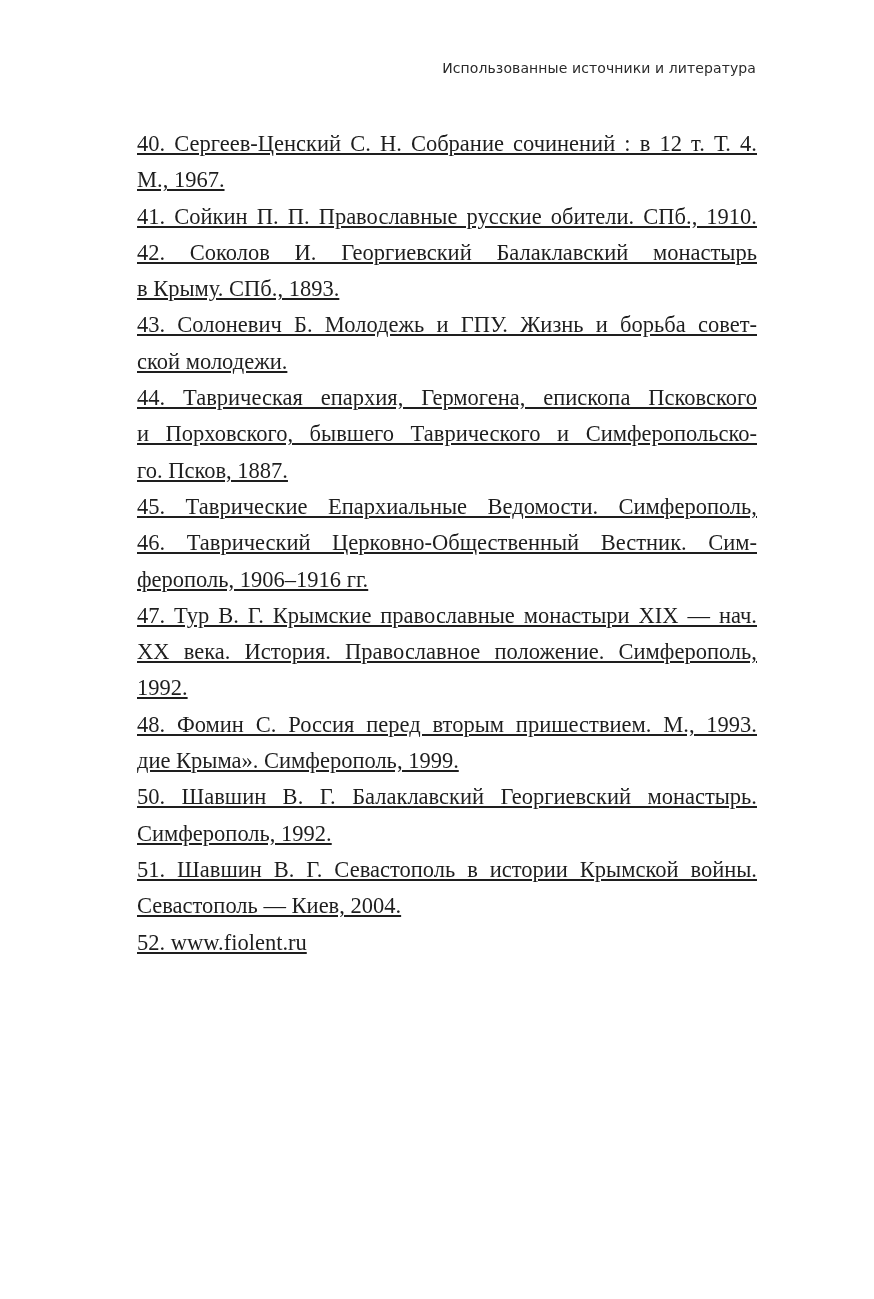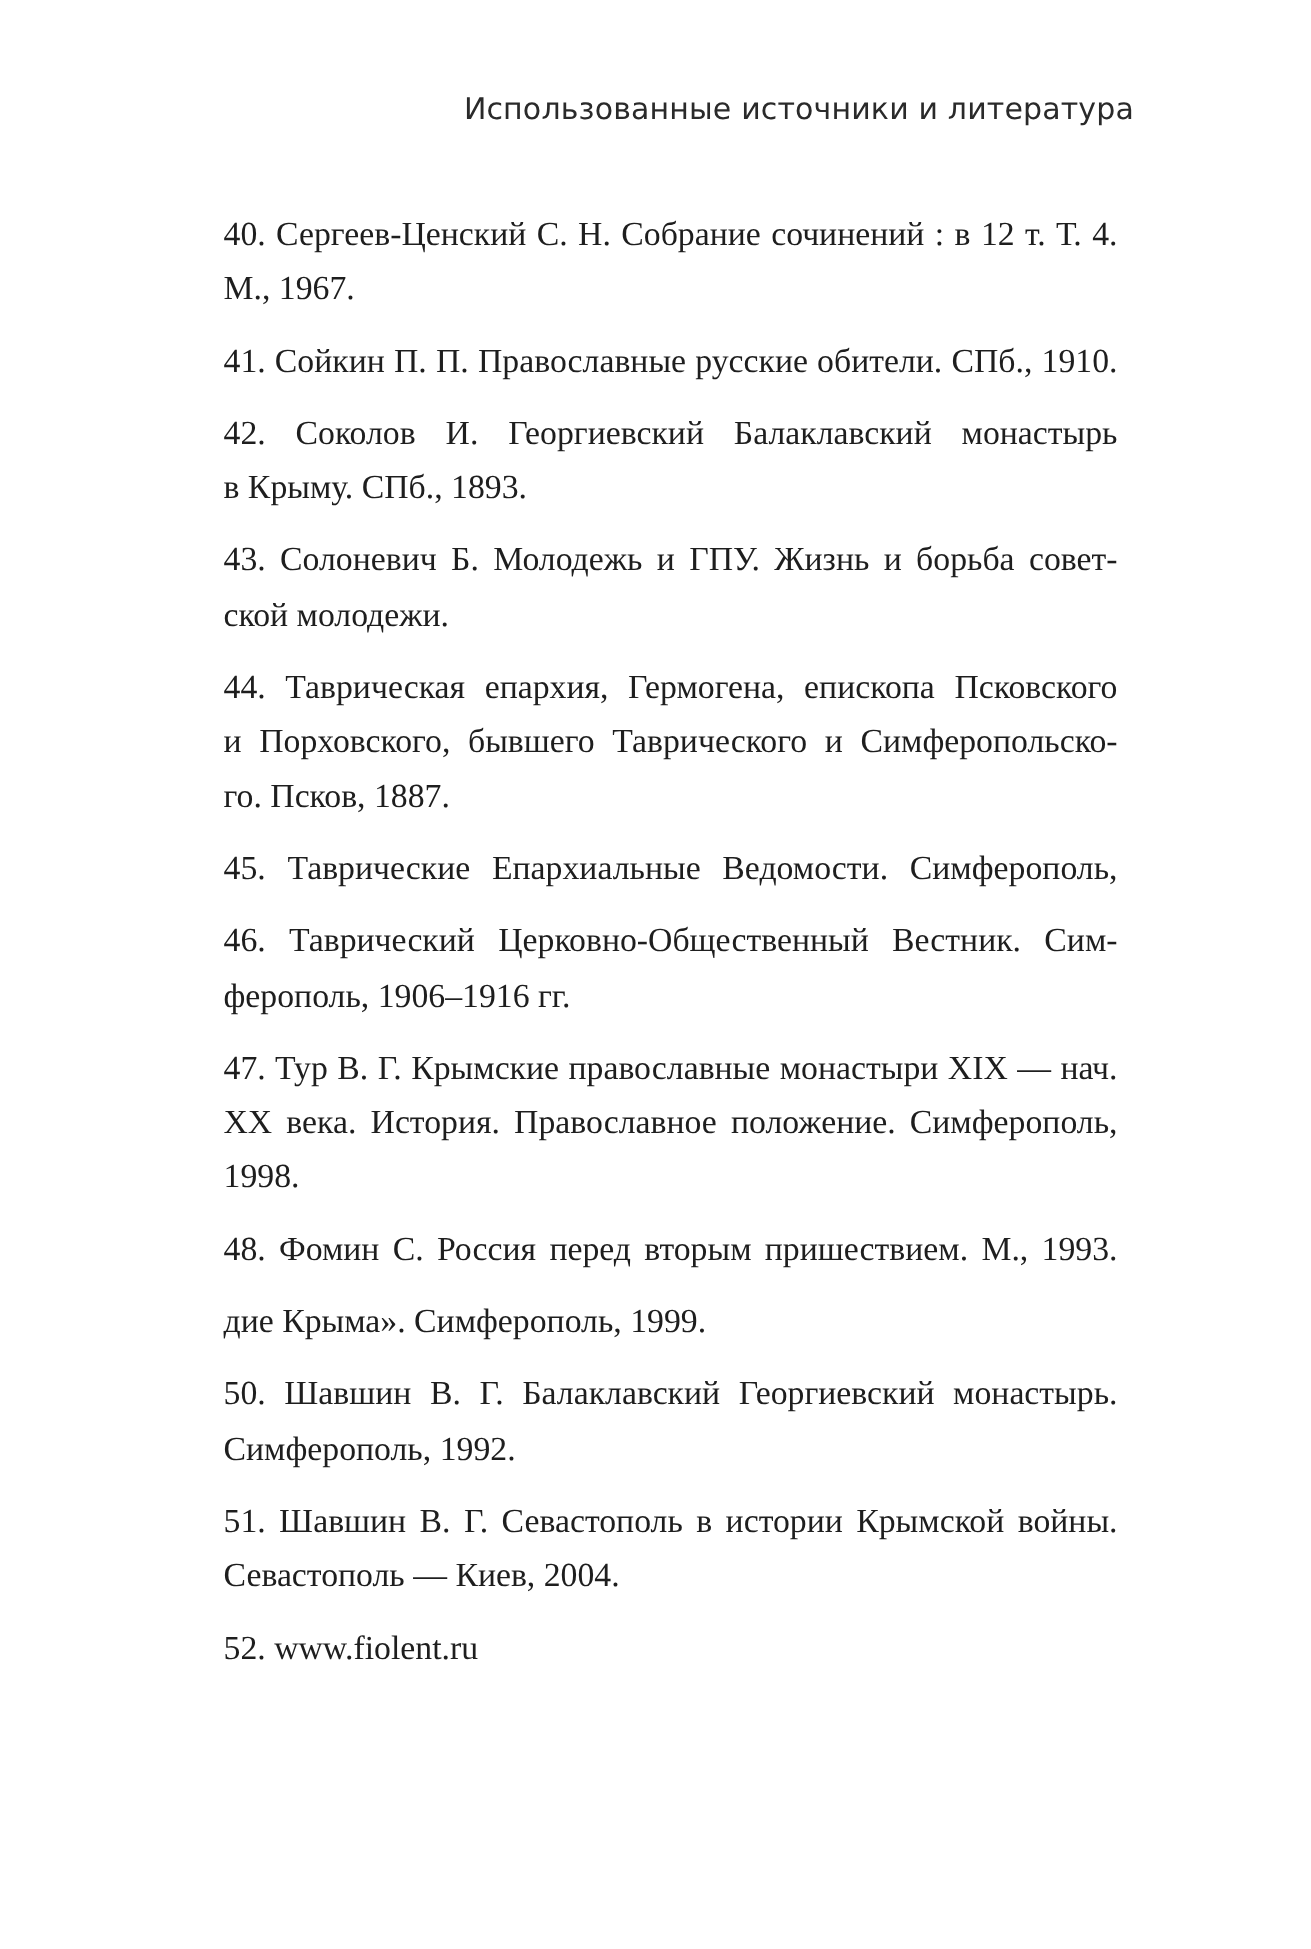--- a/index.html
+++ b/index.html
@@ -11,36 +11,36 @@
       width: 874px;
       height: 1299px;
       position: relative;
       overflow: hidden;
     }
     .running-head {
       position: absolute;
       top: 60px;
       right: 118px;
       font-family: "DejaVu Sans", sans-serif;
-      font-size: 20px;
+      font-size: 14px;
       color: #2a2a2a;
       letter-spacing: 0.1px;
       white-space: nowrap;
     }
     .bib {
       position: absolute;
       top: 126px;
       left: 137px;
       width: 620px;
       font-family: "Liberation Serif", serif;
       font-size: 22.5px;
       line-height: 36.3px;
       color: #1e1e1e;
     }
-    .entry { margin: 12px; }
+    .entry { margin: 0; text-decoration: underline; }
     .line {
       display: block;
       white-space: nowrap;
       height: 36.3px;
     }
     .line.justify {
       text-align: justify;
       text-align-last: justify;
       white-space: normal;
       overflow: hidden;
@@ -75,21 +75,21 @@
   <div class="entry">
     <span class="line justify">45. Таврические Епархиальные Ведомости. Симферополь,</span>
   </div>
   <div class="entry">
     <span class="line justify">46. Таврический Церковно-Общественный Вестник. Сим-</span>
     <span class="line">ферополь, 1906–1916 гг.</span>
   </div>
   <div class="entry">
     <span class="line justify">47. Тур В. Г. Крымские православные монастыри XIX — нач.</span>
     <span class="line justify">XX века. История. Православное положение. Симферополь,</span>
-    <span class="line">1998.</span>
+    <span class="line">1992.</span>
   </div>
   <div class="entry">
     <span class="line justify">48. Фомин С. Россия перед вторым пришествием. М., 1993.</span>
   </div>
   <div class="entry">
     <span class="line">дие Крыма». Симферополь, 1999.</span>
   </div>
   <div class="entry">
     <span class="line justify">50. Шавшин В. Г. Балаклавский Георгиевский монастырь.</span>
     <span class="line">Симферополь, 1992.</span>

